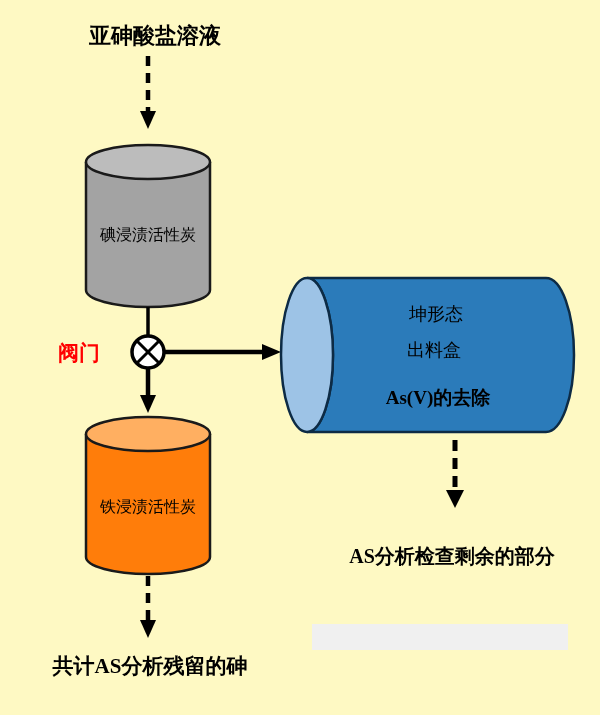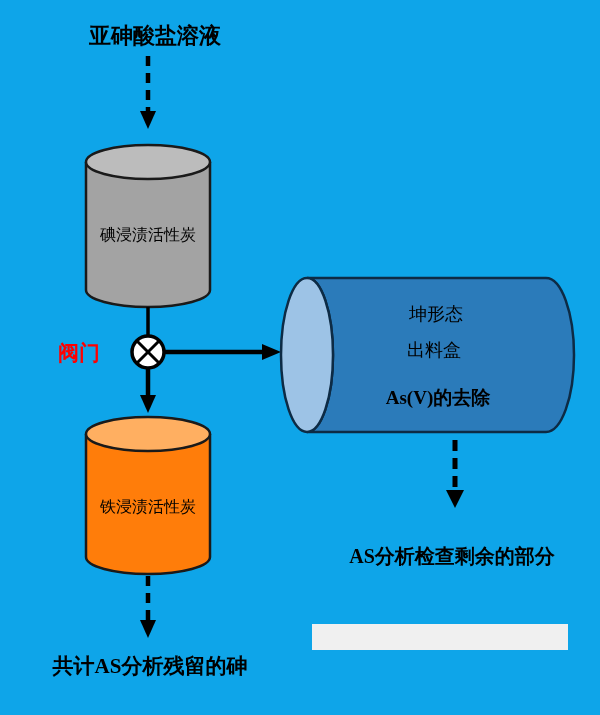--- a/index.html
+++ b/index.html
@@ -4,21 +4,21 @@
 <style>
   html, body {
     margin: 0;
     padding: 0;
     background: #ffffff;
   }
   .canvas {
     position: relative;
     width: 600px;
     height: 715px;
-    background: #0ea5e9;
+    background: #fef9c3;
     overflow: hidden;
   }
   svg {
     display: block;
     font-family: "Liberation Serif", "DejaVu Serif", serif;
   }
   .cjk-label {
     font-family: "Liberation Serif", "DejaVu Serif", serif;
     fill: #000000;
   }

